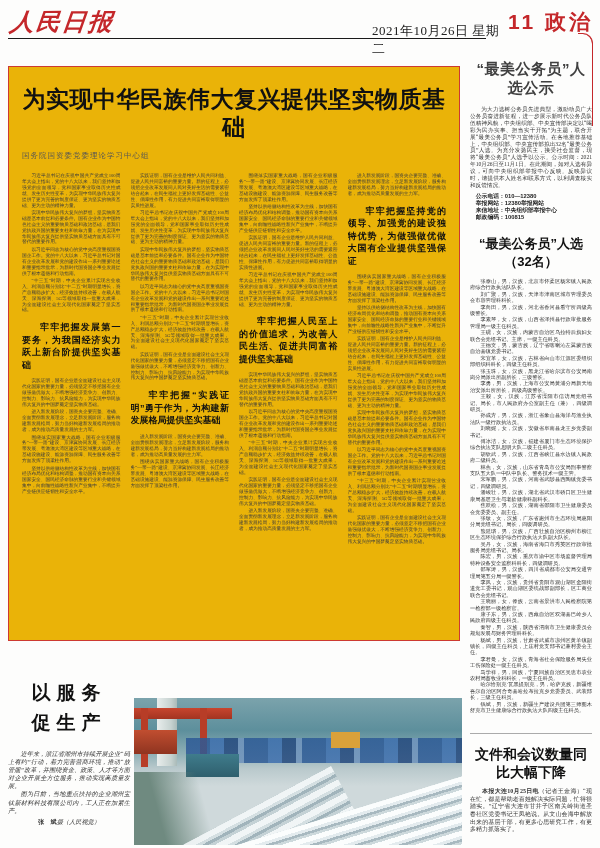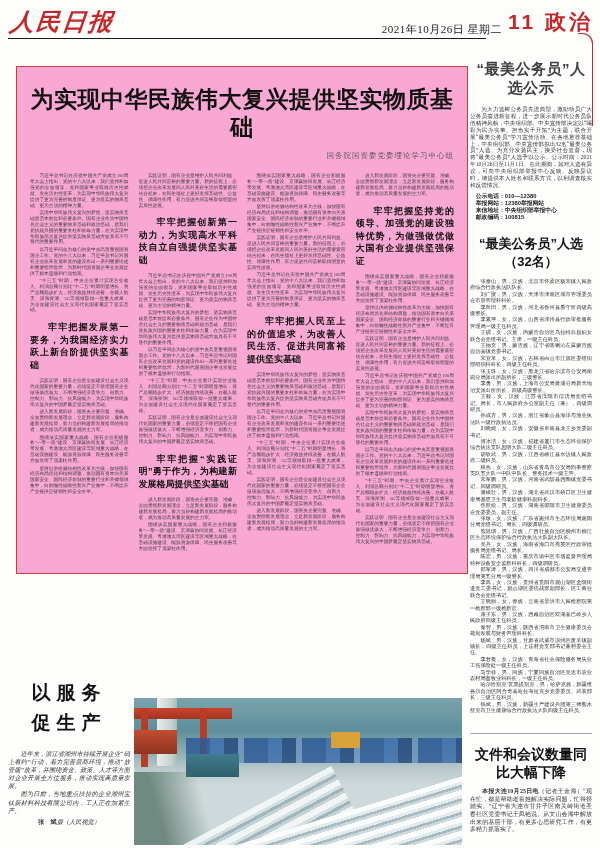--- a/index.html
+++ b/index.html
@@ -8,43 +8,43 @@
     font-family:"Liberation Serif","DejaVu Serif",serif;color:#2b2b2b;
     overflow:hidden;
   }
   .sans{font-family:"Liberation Sans","DejaVu Sans",sans-serif;}
 
   
   .masthead{
     position:absolute;left:10px;top:6px;font-size:24px;font-weight:bold;
     font-style:italic;color:#c4272a;letter-spacing:2px;transform:skewX(-6deg);
   }
-  .dateline{position:absolute;top:22px;left:372px;width:130px;text-align:right;
-    font-size:11px;color:#222;letter-spacing:.5px;}
+  .dateline{position:absolute;top:22px;left:372px;width:130px;text-align:left;
+    font-size:13px;color:#222;letter-spacing:.5px;}
   .pagenum{position:absolute;top:8px;left:508px;font-size:21px;font-weight:bold;
     color:#c4272a;letter-spacing:3px;}
   .header-rule{position:absolute;left:8px;top:38px;width:478px;height:0;
     border-top:1.5px solid #1a1a1a;}
   .corner-red{position:absolute;left:500px;top:34px;width:92px;height:92px;
     border-right:1.5px solid #c4272a;border-top:0;border-bottom:0;
     border-top-right-radius:10px;}
   .corner-red::before{content:"";position:absolute;right:-1px;top:-1px;width:14px;height:10px;
     border-top:1.5px solid #c4272a;border-right:1.5px solid #c4272a;border-top-right-radius:10px;}
 
   
   .main-box{
-    position:absolute;left:16px;top:66px;width:452px;height:508px;
+    position:absolute;left:8px;top:66px;width:452px;height:575px;
     border:1.5px solid #cd3a31;box-sizing:border-box;padding:10px 13px 8px;
-    background:#f9a8d4;
+    background:#eab308;
   }
   .headline{
     text-align:center;font-size:23px;font-weight:900;color:#111;
     letter-spacing:.5px;margin:8px 0 10px;line-height:28px;
   }
-  .byline{text-align:right;font-size:7.5px;color:#555;margin-bottom:12px;letter-spacing:1px;}
+  .byline{text-align:left;font-size:7.5px;color:#555;margin-bottom:12px;letter-spacing:1px;}
   .cols{display:flex;gap:10px;height:522px;overflow:hidden;}
   .col{flex:1 1 0;overflow:hidden;}
   .col p{
     margin:0 0 1.5px;font-size:4.7px;line-height:5.9px;color:#3c3c3c;
     text-align:justify;text-indent:2em;word-break:break-all;
   }
   .col .sub{
     font-family:"Liberation Sans","DejaVu Sans",sans-serif;
     font-size:9px;line-height:12.5px;font-weight:bold;color:#111;
     margin:8px 0 7px;text-indent:2em;text-align:justify;
@@ -123,21 +123,20 @@
         <p>以习近平同志为核心的党中央高度重视国资国企工作。党的十八大以来，习近平总书记对国有企业改革发展和党的建设作出一系列重要论述和重要指示批示，为新时代国资国企事业发展提供了根本遵循和行动指南。</p>
         <p>“十三五”时期，中央企业累计实现营业收入、利润总额分别比“十二五”时期明显增长，资产总额稳步扩大，经济效益持续改善，在载人航天、深海探测、5G等领域取得一批重大成果，为全面建设社会主义现代化国家奠定了坚实基础。</p>
         <div class="sub">牢牢把握发展第一要务，为我国经济实力跃上新台阶提供坚实基础</div>
         <p>实践证明，国有企业是全面建设社会主义现代化国家的重要力量，必须坚定不移把国有企业做强做优做大，不断增强经济竞争力、创新力、控制力、影响力、抗风险能力，为实现中华民族伟大复兴的中国梦奠定坚实物质基础。</p>
         <p>进入新发展阶段，国资央企要完整、准确、全面贯彻新发展理念，立足新发展阶段，服务构建新发展格局，努力当好构建新发展格局的推动者，成为推动高质量发展的主力军。</p>
         <p>围绕落实国家重大战略，国有企业积极服务“一带一路”建设、京津冀协同发展、长江经济带发展、粤港澳大湾区建设等区域重大战略，在基础设施建设、能源资源保障、民生服务改善等方面发挥了顶梁柱作用。</p>
         <p>坚持以供给侧结构性改革为主线，加快国有经济布局优化和结构调整，推动国有资本向关系国家安全、国民经济命脉的重要行业和关键领域集中，向前瞻性战略性新兴产业集中，不断提升产业链供应链韧性和安全水平。</p>
       </div>
     <div class="col">
         <p>实践证明，国有企业是维护人民共同利益、促进人民共同富裕的重要力量。新的征程上，必须把企业改革发展同人民对美好生活的需要紧密结合起来，在民生福祉上更好发挥基础性、公益性、保障性作用，有力促进共同富裕取得明显的实质性进展。</p>
-        <div class="sub">牢牢把握创新第一动力，为实现高水平科技自立自强提供坚实基础</div>
         <p>习近平总书记在庆祝中国共产党成立100周年大会上指出，党的十八大以来，我们坚持和加强党的全面领导，党和国家事业取得历史性成就、发生历史性变革，为实现中华民族伟大复兴提供了更为完善的制度保证、更为坚实的物质基础、更为主动的精神力量。</p>
         <p>实现中华民族伟大复兴的梦想，坚实物质基础是基本前提和必要条件。国有企业作为中国特色社会主义的重要物质基础和政治基础，是我们党执政兴国的重要支柱和依靠力量，在为实现中华民族伟大复兴提供坚实物质基础方面具有不可替代的重要作用。</p>
         <p>以习近平同志为核心的党中央高度重视国资国企工作。党的十八大以来，习近平总书记对国有企业改革发展和党的建设作出一系列重要论述和重要指示批示，为新时代国资国企事业发展提供了根本遵循和行动指南。</p>
         <p>“十三五”时期，中央企业累计实现营业收入、利润总额分别比“十二五”时期明显增长，资产总额稳步扩大，经济效益持续改善，在载人航天、深海探测、5G等领域取得一批重大成果，为全面建设社会主义现代化国家奠定了坚实基础。</p>
         <p>实践证明，国有企业是全面建设社会主义现代化国家的重要力量，必须坚定不移把国有企业做强做优做大，不断增强经济竞争力、创新力、控制力、影响力、抗风险能力，为实现中华民族伟大复兴的中国梦奠定坚实物质基础。</p>
         <div class="sub">牢牢把握“实践证明”勇于作为，为构建新发展格局提供坚实基础</div>
         <p>进入新发展阶段，国资央企要完整、准确、全面贯彻新发展理念，立足新发展阶段，服务构建新发展格局，努力当好构建新发展格局的推动者，成为推动高质量发展的主力军。</p>
         <p>围绕落实国家重大战略，国有企业积极服务“一带一路”建设、京津冀协同发展、长江经济带发展、粤港澳大湾区建设等区域重大战略，在基础设施建设、能源资源保障、民生服务改善等方面发挥了顶梁柱作用。</p>
       </div>
     <div class="col">

